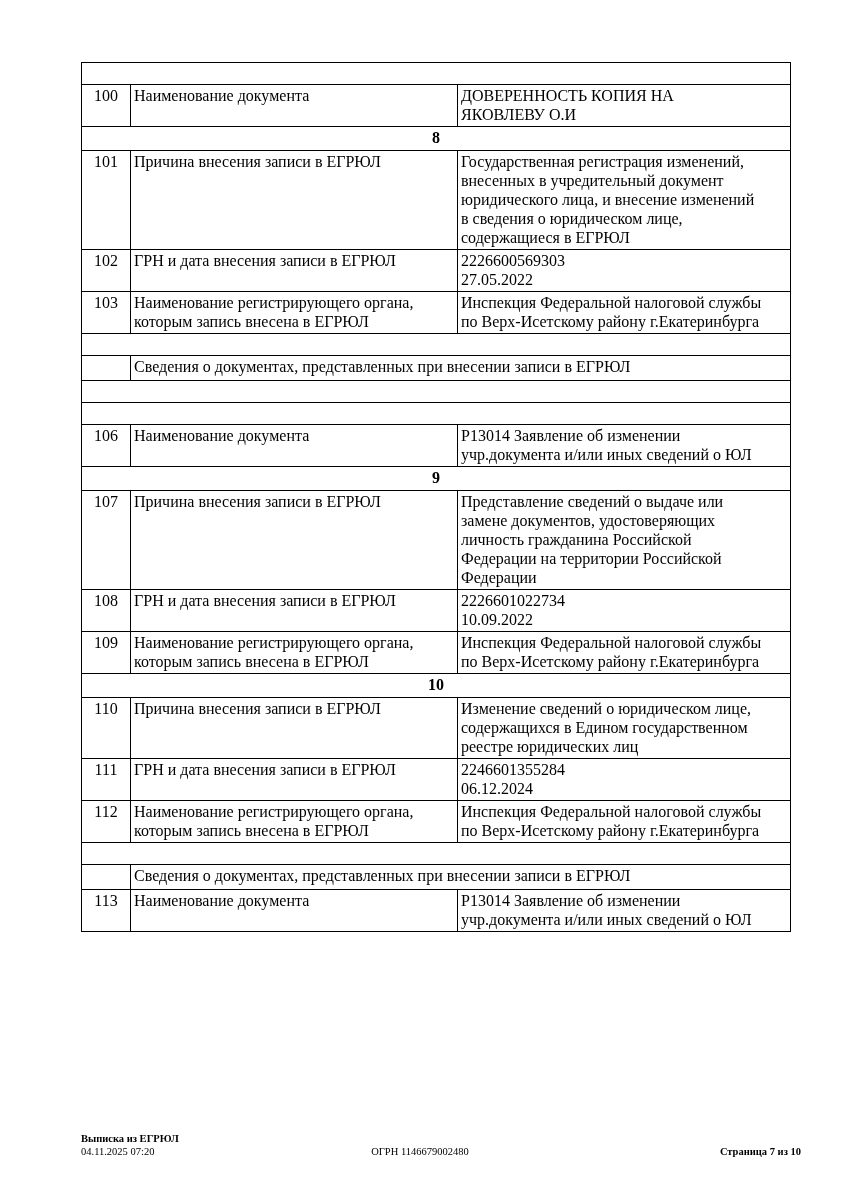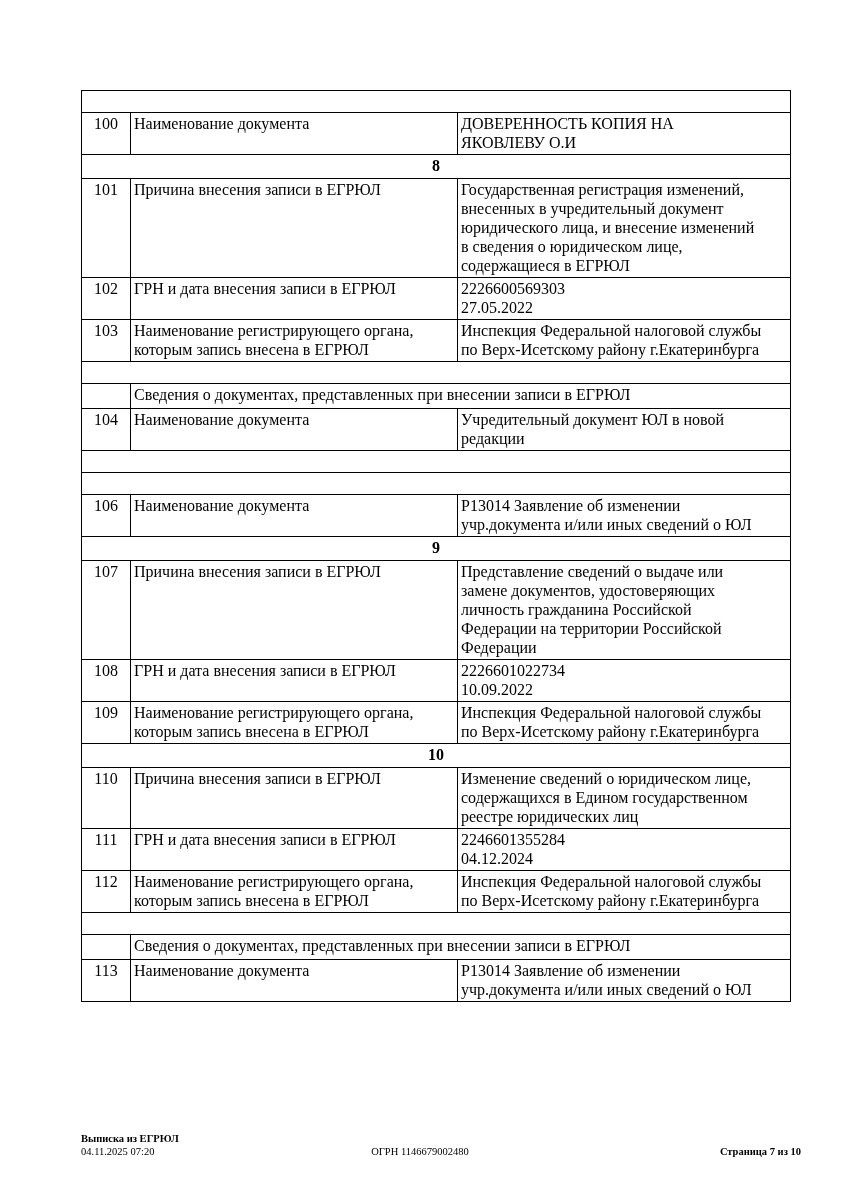--- a/index.html
+++ b/index.html
@@ -12,21 +12,20 @@
     overflow: hidden;
   }
   .page { position: absolute; inset: 0; background: #fff; }
 
   table.egrul {
     position: absolute;
     left: 81px; top: 62px;
     width: 709px;
     border-collapse: collapse;
     table-layout: fixed;
-    margin-top: 28px;
   }
   col.c-num   { width: 49px; }
   col.c-label { width: 327px; }
   col.c-value { width: 333px; }
 
   table.egrul td {
     border: 1px solid #000;
     vertical-align: top;
     font-size: 16px;
     line-height: 19px;
@@ -118,26 +117,20 @@
 
   <tr class="r-empty">
     <td colspan="3"></td>
   </tr>
 
   <tr class="r-subheader">
     <td class="num"></td>
     <td colspan="2" class="sub">Сведения о документах, представленных при внесении записи в ЕГРЮЛ</td>
   </tr>
 
-  <tr class="r-item">
-    <td class="num">104</td>
-    <td class="label">Наименование документа</td>
-    <td class="value">Учредительный документ ЮЛ в новой
-редакции</td>
-  </tr>
 
   <tr class="r-empty">
     <td colspan="3"></td>
   </tr>
 
 
   <tr class="r-empty">
     <td colspan="3"></td>
   </tr>
 
@@ -186,21 +179,21 @@
     <td class="label">Причина внесения записи в ЕГРЮЛ</td>
     <td class="value">Изменение сведений о юридическом лице,
 содержащихся в Едином государственном
 реестре юридических лиц</td>
   </tr>
 
   <tr class="r-item">
     <td class="num">111</td>
     <td class="label">ГРН и дата внесения записи в ЕГРЮЛ</td>
     <td class="value">2246601355284
-04.12.2024</td>
+06.12.2024</td>
   </tr>
 
   <tr class="r-item">
     <td class="num">112</td>
     <td class="label">Наименование регистрирующего органа,
 которым запись внесена в ЕГРЮЛ</td>
     <td class="value">Инспекция Федеральной налоговой службы
 по Верх-Исетскому району г.Екатеринбурга</td>
   </tr>
 

